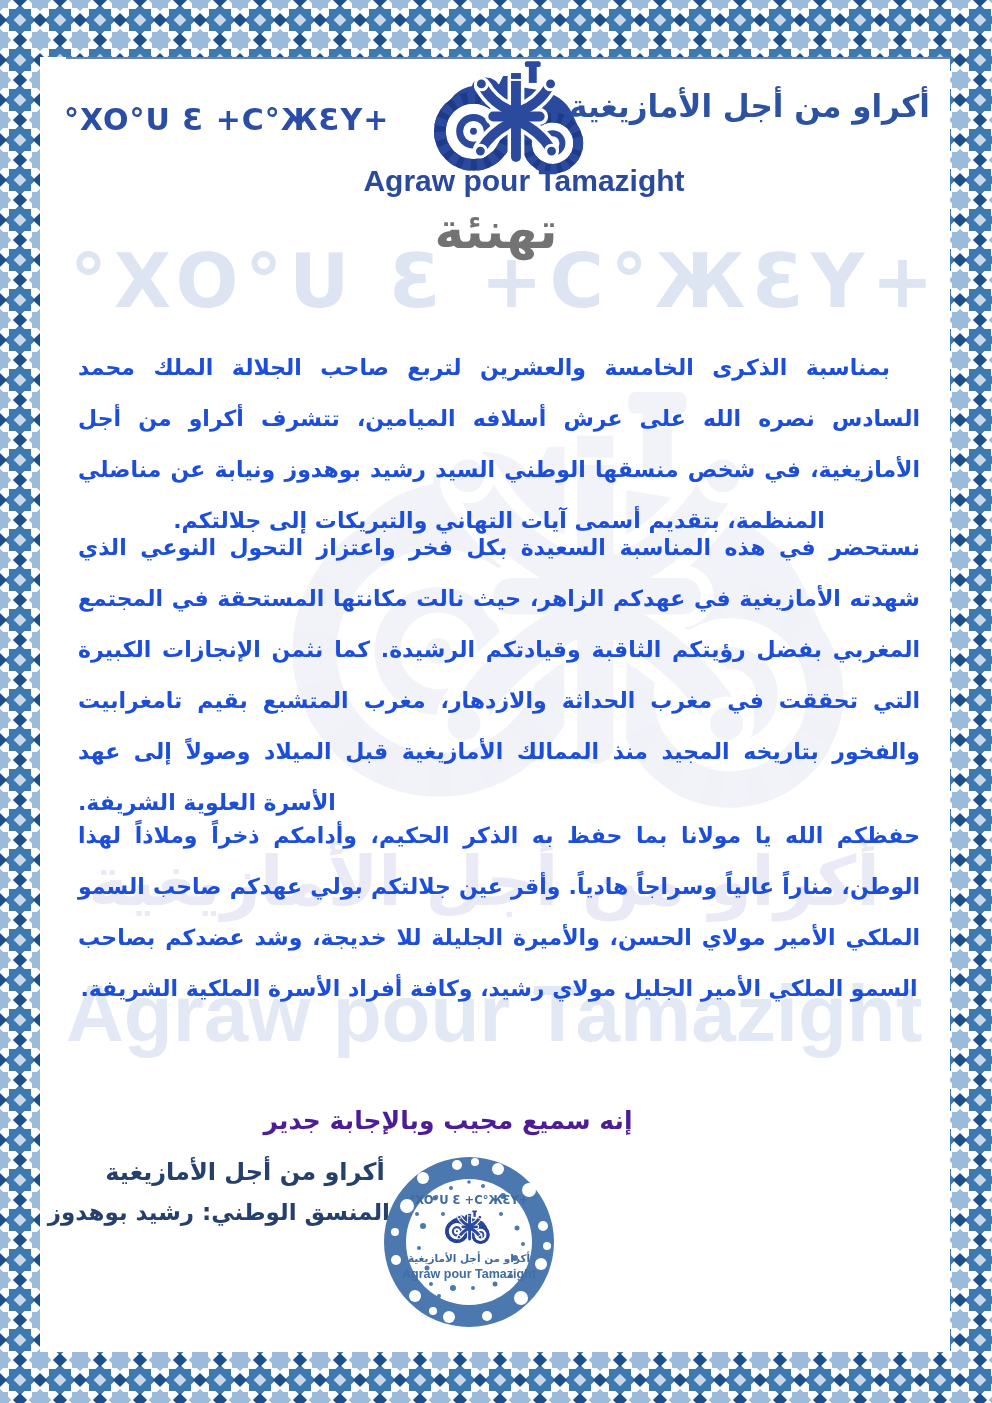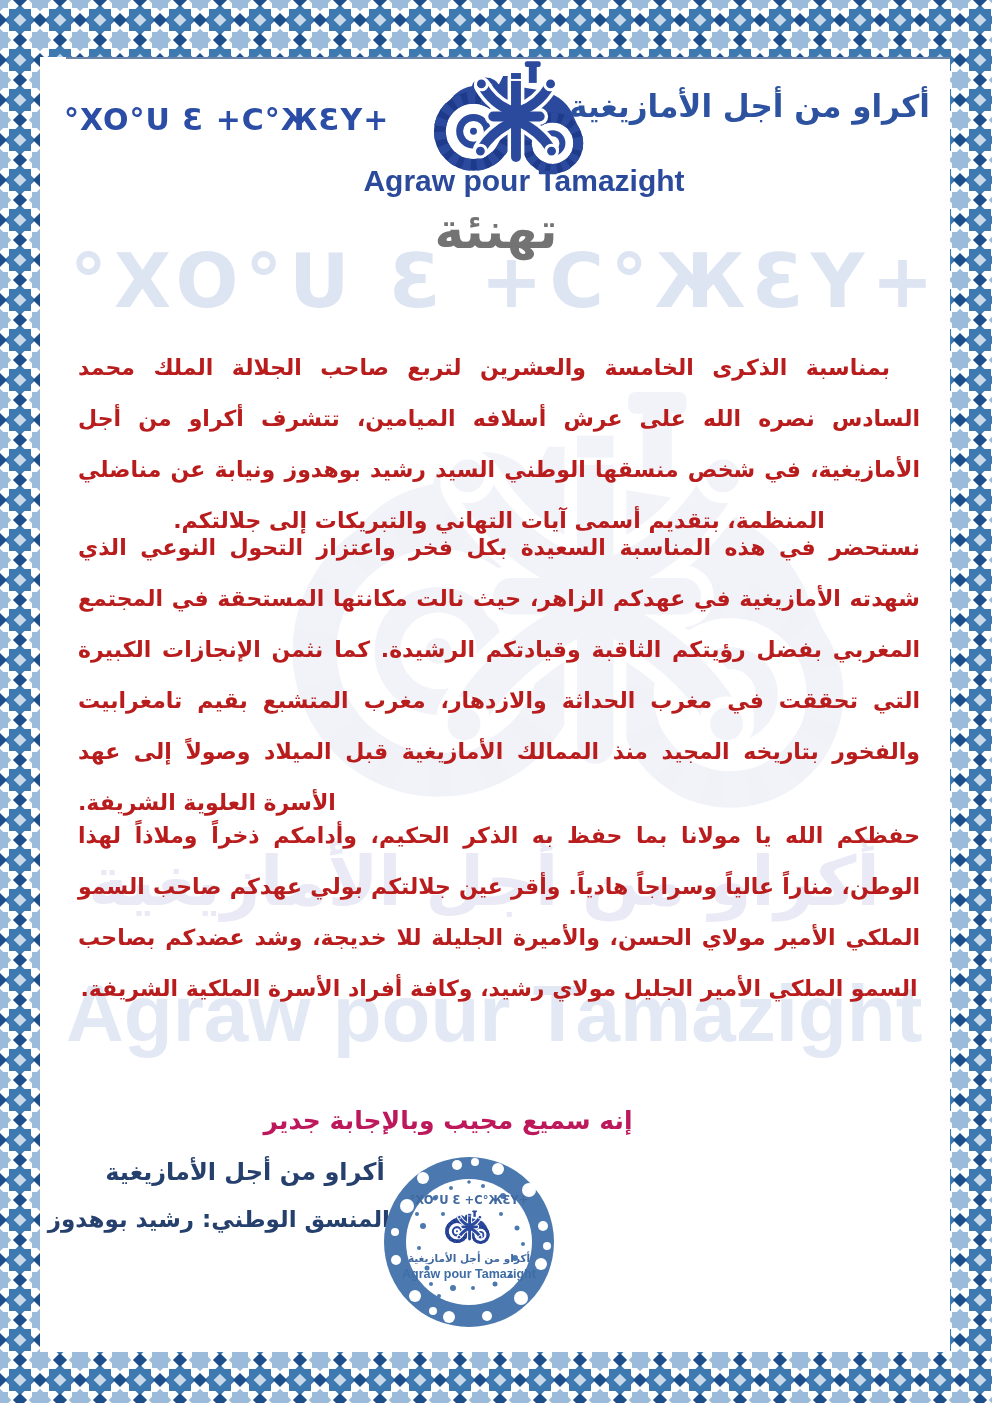--- a/index.html
+++ b/index.html
@@ -16,30 +16,30 @@
   .border-svg{position:absolute;inset:0;z-index:1;pointer-events:none;}
   
   .content{position:absolute;inset:0;z-index:2;}
   .tif-title{top:102px;left:64px;font-size:30px;font-weight:bold;letter-spacing:1px;color:#2b4da6;}
   .ar-title{top:88px;right:62px;font-size:31px;font-weight:bold;color:#2d52a0;direction:rtl;}
   .logo-main{top:60px;left:430px;width:168px;height:114px;}
   .latin-title{top:164px;left:0;right:0;text-align:center;transform:translateX(28px);
       font-family:"Liberation Sans",sans-serif;font-size:30px;font-weight:bold;color:#2b4a9b;letter-spacing:0px;}
   .doc-title{top:202px;left:0;right:0;text-align:center;font-size:50px;font-weight:bold;color:#737373;}
   .para{position:absolute;left:78px;right:72px;direction:rtl;text-align:justify;
-        font-size:22px;font-weight:bold;color:#b91c1c;line-height:51px;}
+        font-size:22px;font-weight:bold;color:#1d4ed8;line-height:51px;}
   .p1{top:320px;text-indent:30px;text-align-last:center;}
   .p2{top:500px;text-align-last:left;}
   .p3{top:788px;text-align-last:center;}
   .p4{top:988px;text-indent:20px;text-align-last:center;}
   .invocation{top:1106px;left:0;right:96px;text-align:center;direction:rtl;
-        font-size:25px;font-weight:bold;color:#be185d;}
+        font-size:25px;font-weight:bold;color:#4c1d95;}
   .sig-block{top:1158px;left:100px;width:290px;text-align:center;direction:rtl;color:#26406d;}
   .sig-org{font-size:24px;font-weight:bold;white-space:nowrap;}
-  .sig-name{margin-top:20px;font-size:23px;font-weight:bold;white-space:nowrap;}
+  .sig-name{margin-top:13px;font-size:23px;font-weight:bold;white-space:nowrap;}
   .stamp{top:1156px;left:383px;width:172px;height:172px;}
 </style>
 </head>
 <body>
 
 <div class="page">
 
   <div class="wm wm-tif">°XO°U Ɛ +C°ЖƐY+</div>
   <svg class="wm wm-logo" viewBox="0 0 170 115">
     <use href="#logoSym" xlink:href="#logoSym" width="170" height="115"></use>

